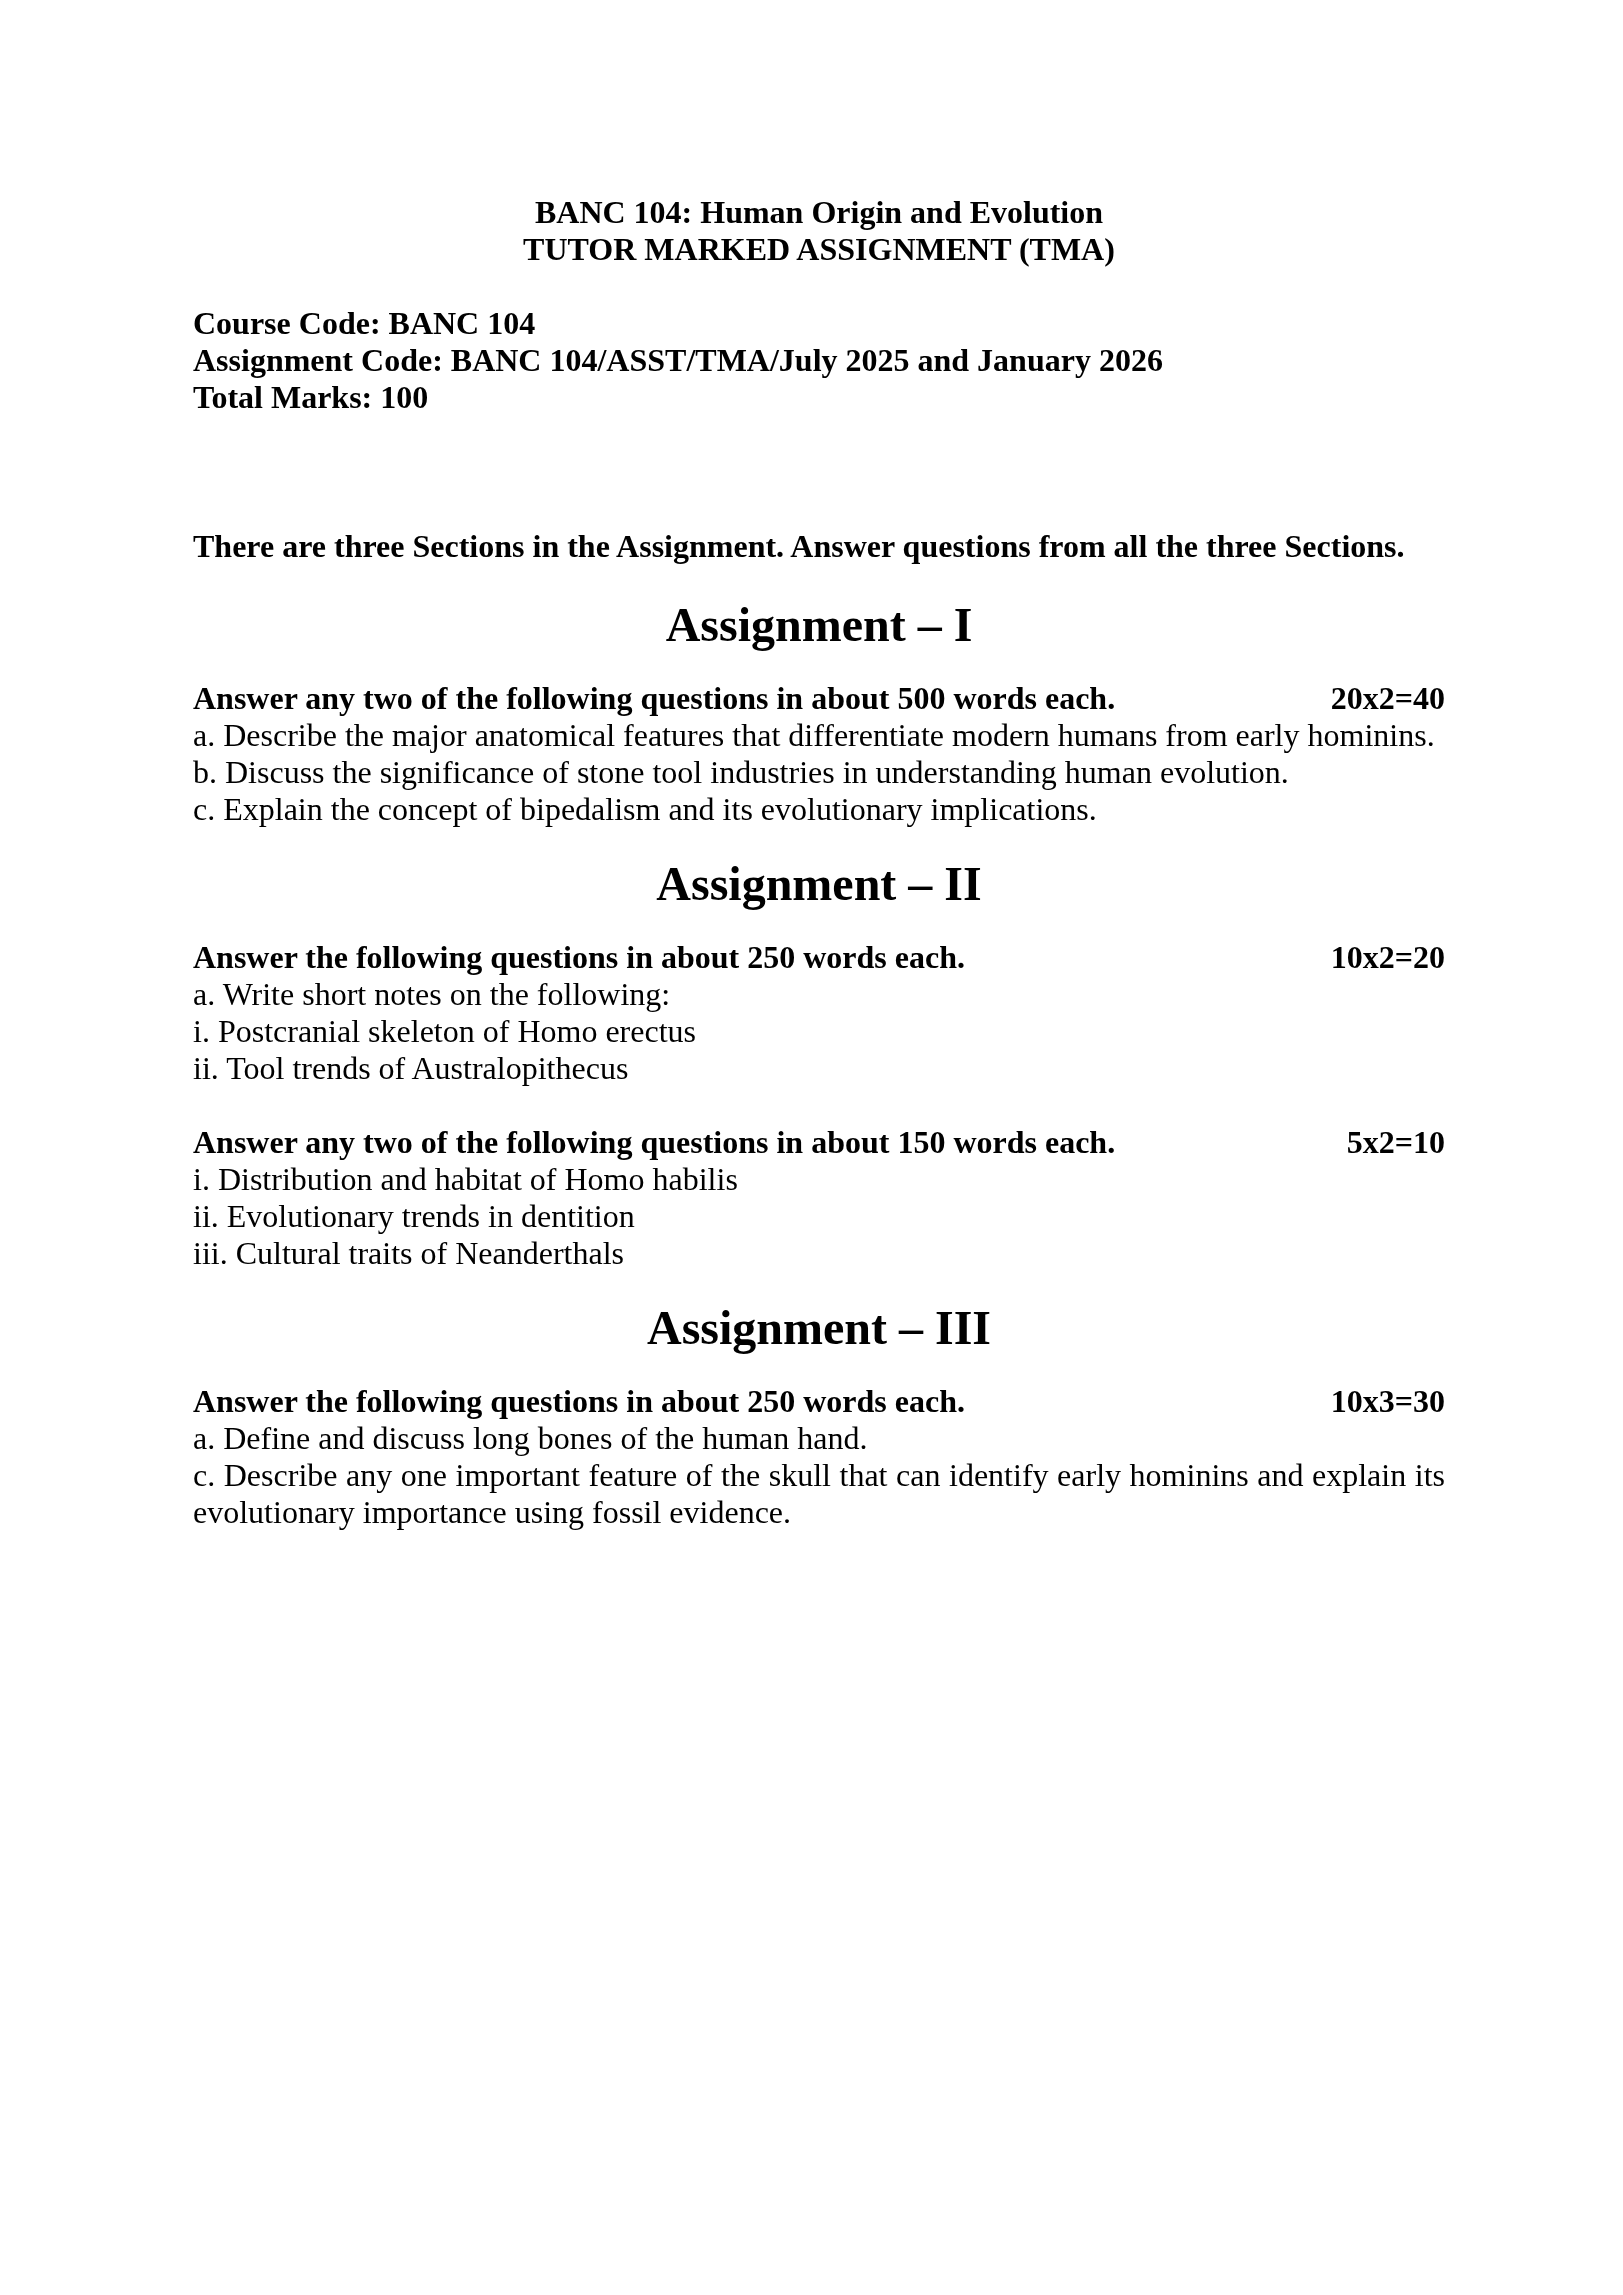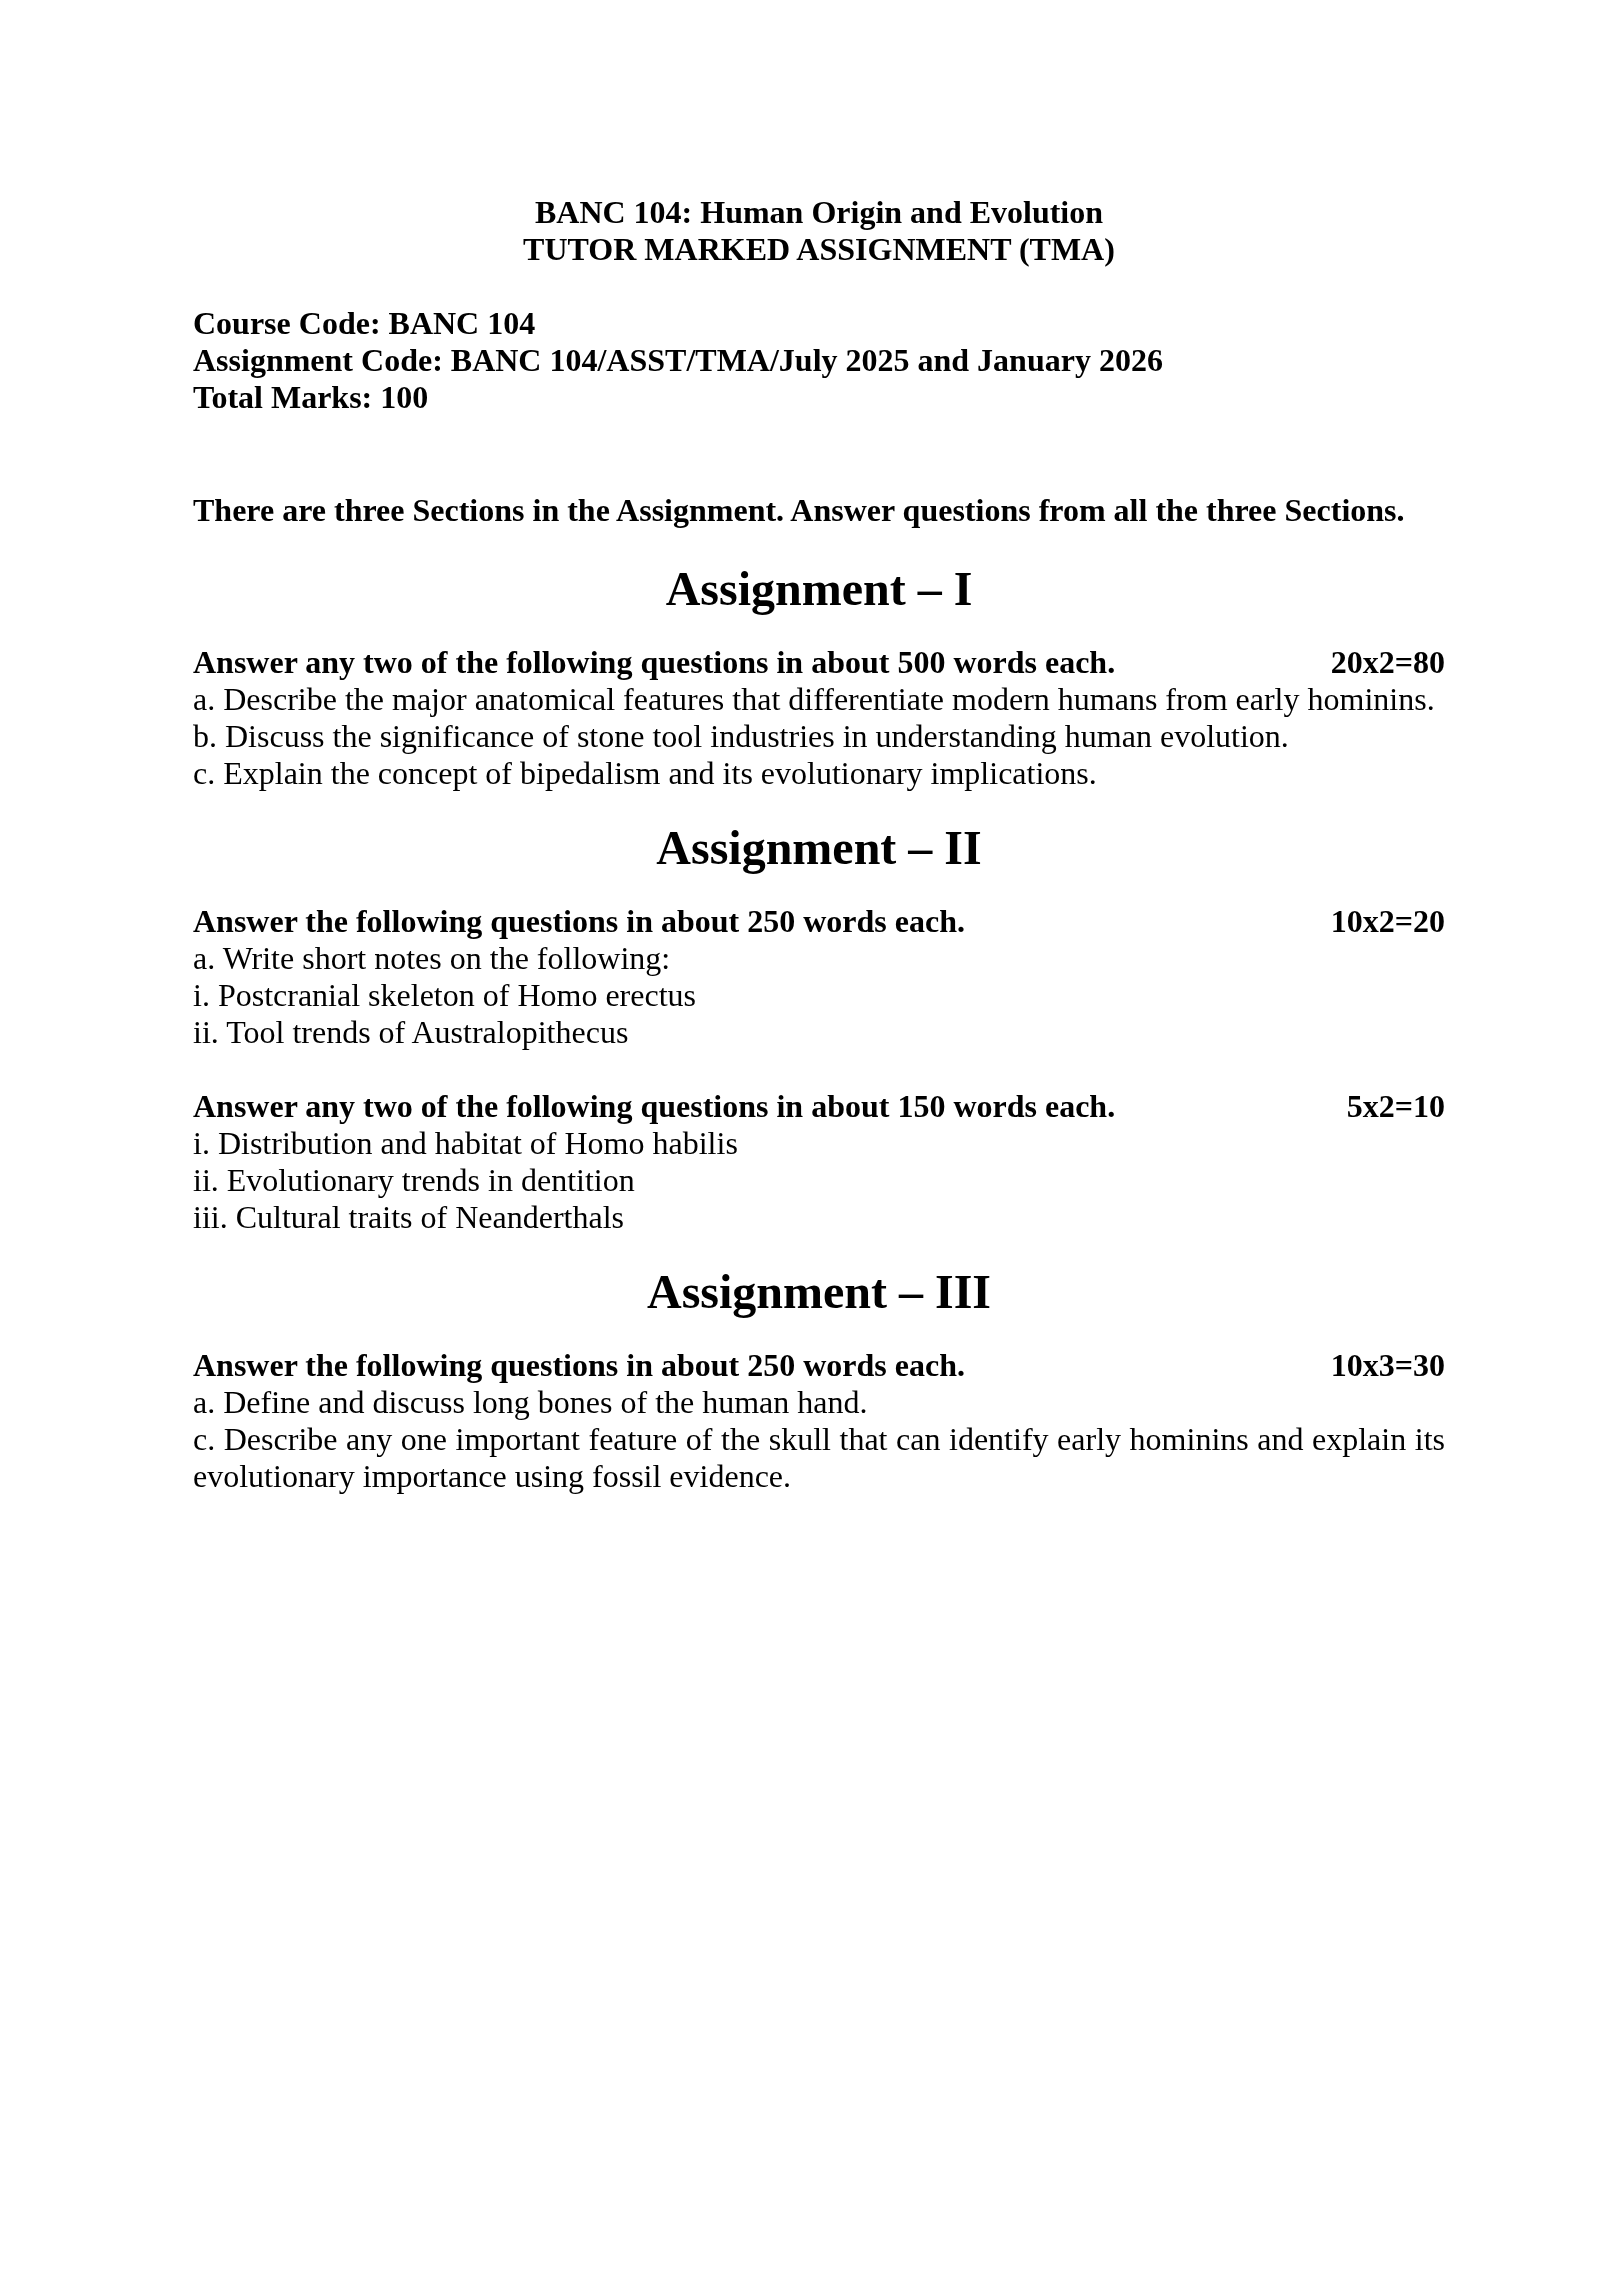--- a/index.html
+++ b/index.html
@@ -15,21 +15,21 @@
     line-height: 37px;
     padding: 194px 178px 0 193px;
     overflow: hidden;
   }
   .bold   { font-weight: bold; }
   .center { text-align: center; }
   .rightalign { text-align: left; }
   .justify { text-align: justify; }
   .mt1 { margin-top: 37px; }
   .mt2 { margin-top: 41px; }
-  .mt3 { margin-top: 76px; }
+  .mt3 { margin-top: 112px; }
   .instruction-row {
     display: flex;
     justify-content: space-between;
     align-items: center;
     font-weight: bold;
   }
   .instruction-row .marks { white-space: nowrap; padding-left: 26px; }
 </style>
 </head>
 <body>
@@ -45,21 +45,21 @@
     <div>Course Code: BANC 104</div>
     <div>Assignment Code: BANC 104/ASST/TMA/July 2025 and January 2026</div>
     <div>Total Marks: 100</div>
   </div>
 
   <p class="bold justify mt3">There are three Sections in the Assignment. Answer questions from all the three Sections.</p>
 
   <h2 class="bold center mt2">Assignment – I</h2>
   <div class="instruction-row mt1">
     <span>Answer any two of the following questions in about 500 words each.</span>
-    <span class="marks">20x2=80</span>
+    <span class="marks">20x2=40</span>
   </div>
   <div class="justify">a. Describe the major anatomical features that differentiate modern humans from early hominins.</div>
   <div class="justify">b. Discuss the significance of stone tool industries in understanding human evolution.</div>
   <div class="justify">c. Explain the concept of bipedalism and its evolutionary implications.</div>
 
   <h2 class="bold center mt1">Assignment – II</h2>
   <div class="instruction-row mt1">
     <span>Answer the following questions in about 250 words each.</span>
     <span class="marks">10x2=20</span>
   </div>

